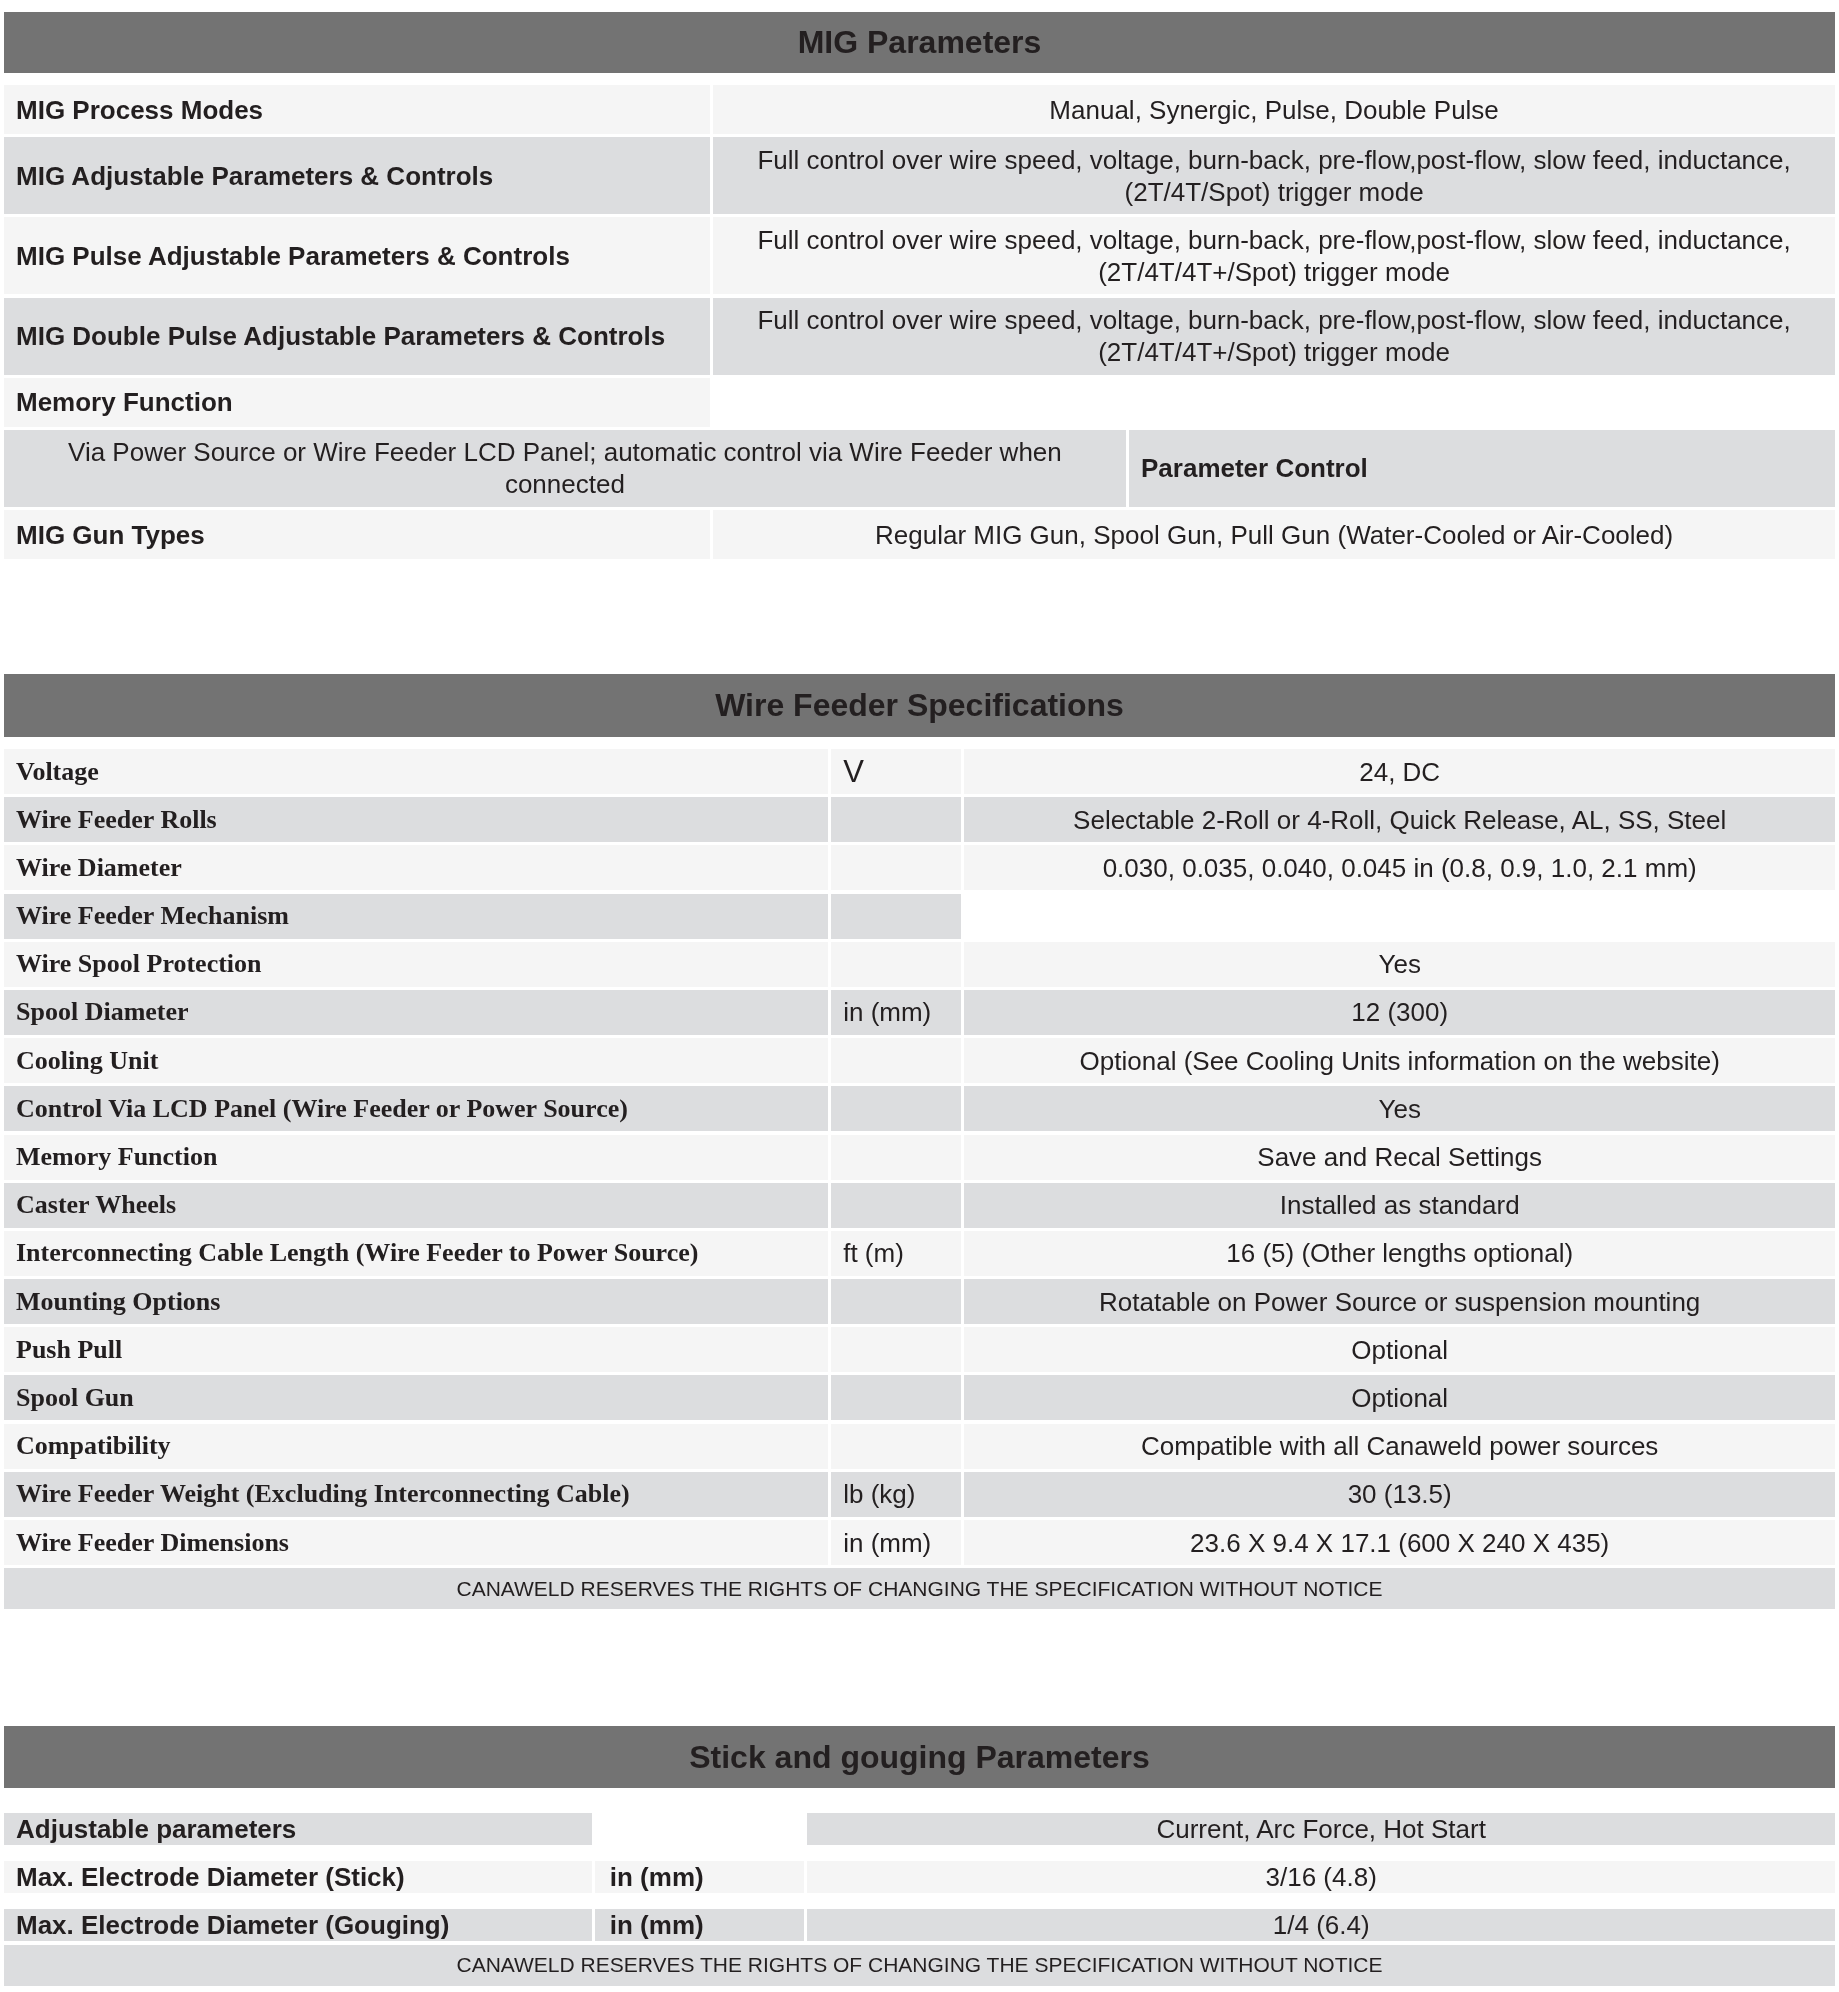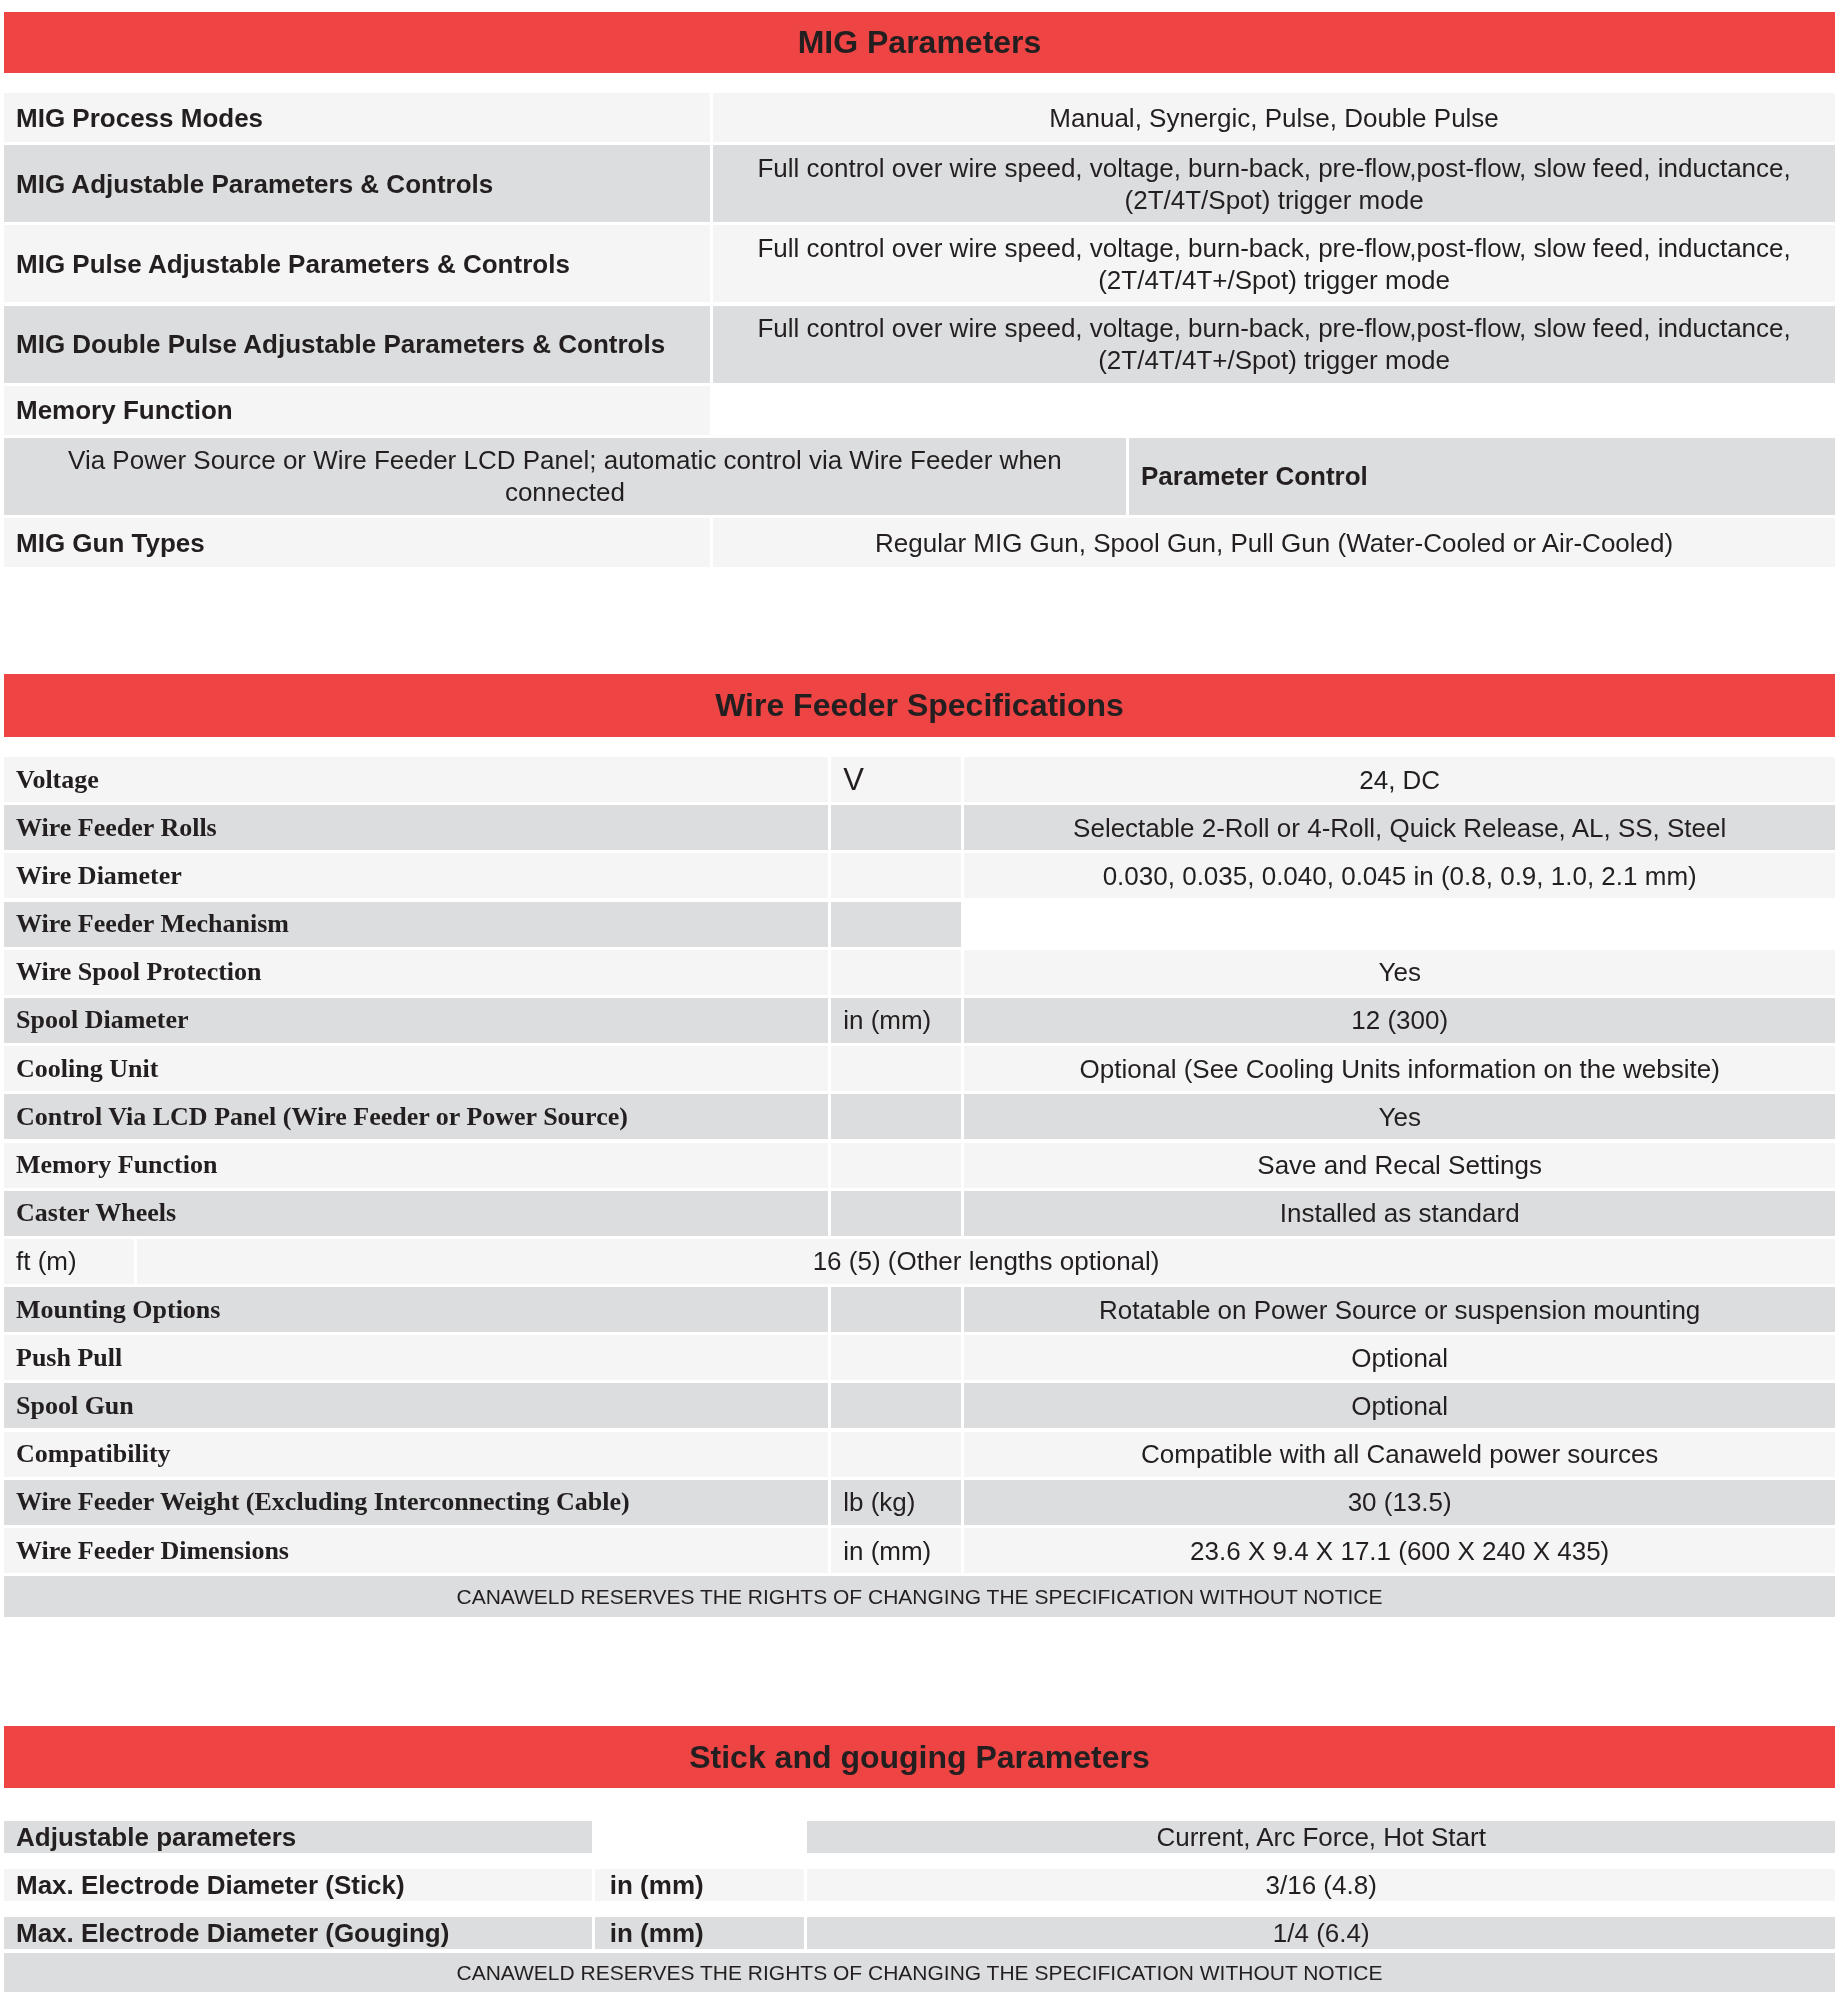--- a/index.html
+++ b/index.html
@@ -11,29 +11,29 @@
       font-family: "Liberation Sans", sans-serif;
       color: #231f20;
       overflow: hidden;
     }
     .section {
       position: absolute;
       left: 4px;
       width: 1831px;
     }
     .title-bar {
-      background: #ef4444;
+      background: #737373;
       height: 61px;
       display: flex;
       align-items: center;
       justify-content: center;
       font-weight: bold;
       font-size: 32px;
       color: #231f20;
-      margin-bottom: 20px;
+      margin-bottom: 12px;
     }
     .row {
       display: flex;
       margin-bottom: 3.2px;
     }
     .row:last-child { margin-bottom: 0; }
     .cell {
       display: flex;
       align-items: center;
       font-size: 26px;
@@ -159,20 +159,21 @@
     <div class="cell label">Memory Function</div>
     <div class="cell unit"></div>
     <div class="cell value">Save and Recal Settings</div>
   </div>
   <div class="row dark">
     <div class="cell label">Caster Wheels</div>
     <div class="cell unit"></div>
     <div class="cell value">Installed as standard</div>
   </div>
   <div class="row light">
+    <div class="cell label">Interconnecting Cable Length (Wire Feeder to Power Source)</div>
     <div class="cell unit">ft (m)</div>
     <div class="cell value">16 (5) (Other lengths optional)</div>
   </div>
   <div class="row dark">
     <div class="cell label">Mounting Options</div>
     <div class="cell unit"></div>
     <div class="cell value">Rotatable on Power Source or suspension mounting</div>
   </div>
   <div class="row light">
     <div class="cell label">Push Pull</div>

